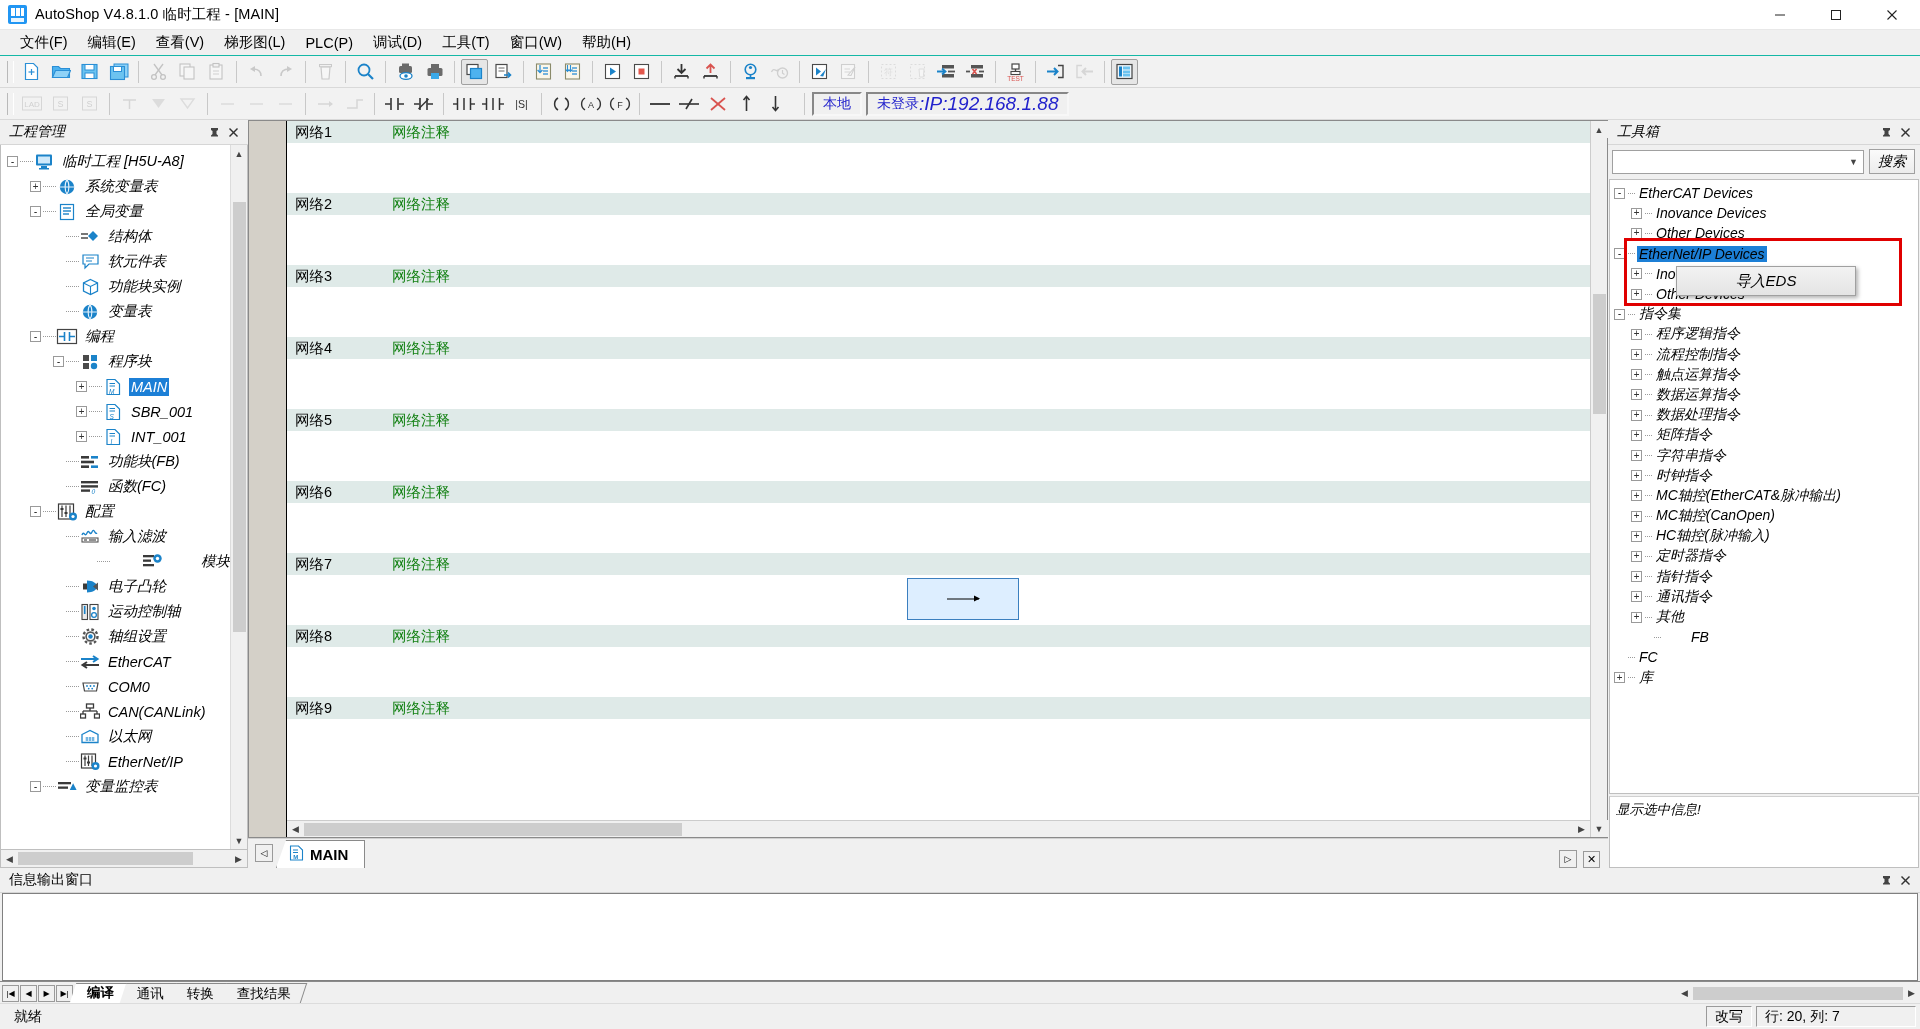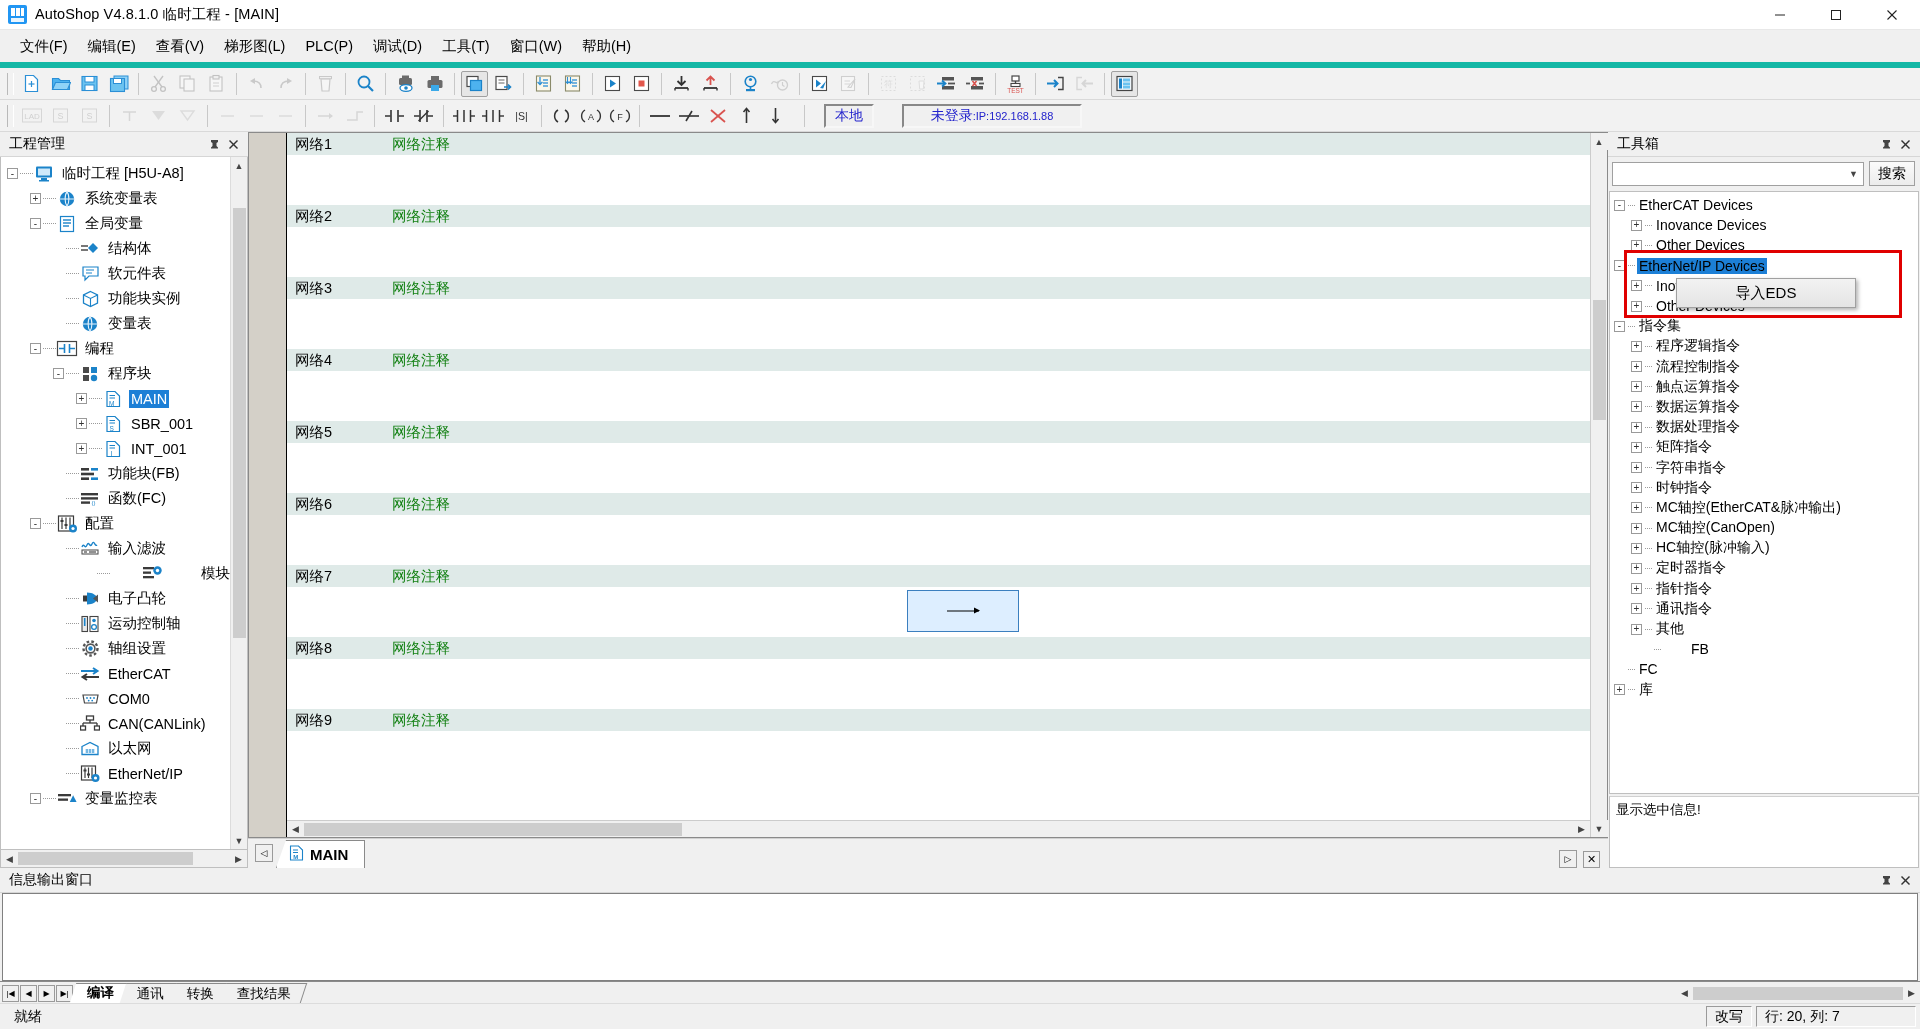--- a/index.html
+++ b/index.html
@@ -40,25 +40,25 @@
   }
   .title-text { font-size: 14.5px; color: #000; letter-spacing: .1px; }
   .win-buttons { margin-left: auto; display: flex; height: 30px; }
   .win-btn {
     width: 56px; height: 30px; display: flex; align-items: center; justify-content: center;
     color: #222; font-size: 15px;
   }
 
   
   .menubar {
-    height: 38px; min-height: 26px;
+    height: 26px; min-height: 26px;
     background: #f0f0f0;
     display: flex; align-items: center;
     padding-left: 10px;
-    border-bottom: 6px solid #14b8a6;
+    border-bottom: 1px solid #14b8a6;
   }
   .menu-item {
     padding: 3px 10px; font-size: 14.5px; color: #000; cursor: default;
   }
 
   
   .toolbar {
     height: 32px; min-height: 32px;
     background: #f2f2f2;
     display: flex; align-items: center;
@@ -76,31 +76,31 @@
     display: flex; align-items: center; justify-content: center;
     border: 1px solid transparent; border-radius: 2px; flex: none;
   }
   .tb-btn.pressed { background: #e6e6e6; border-color: #a0a0a0; }
   .tb-btn svg { display: block; }
   .tb-btn.dis { opacity: .38; }
 
   .status-chip {
     border: 2px solid; border-color: #888 #f7f7f7 #f7f7f7 #888;
     background: #f0f0f0; color: #2222cc;
-    font-size: 14px; padding: 2px 9px; margin: 0 14px;
+    font-size: 14px; padding: 2px 9px; margin: 0 2px;
     display: flex; align-items: center; height: 24px; flex: none;
   }
   .status-chip.ip { min-width: 180px; justify-content: center; }
-  .status-chip .ipnum { font-size: 11px; }
+  .status-chip .ipnum { font-size: 19px; font-style: italic; }
 
   
   .body-area { flex: 1; display: flex; min-height: 0; }
 
   
-  .panel { display: flex; flex-direction: column; background: #f0f0f0; }
+  .panel { display: flex; flex-direction: column; background: #f0f0f0; font-style: italic; }
   .panel-head {
     height: 25px; min-height: 25px;
     display: flex; align-items: center;
     padding: 0 6px 0 9px;
     background: #f0f0f0; font-size: 14px; color: #000;
     border-bottom: 1px solid #d6d6d6;
   }
   .panel-head .ttl { flex: 1; }
   .panel-head .pbtn {
     width: 17px; height: 17px; display: flex; align-items: center; justify-content: center;

